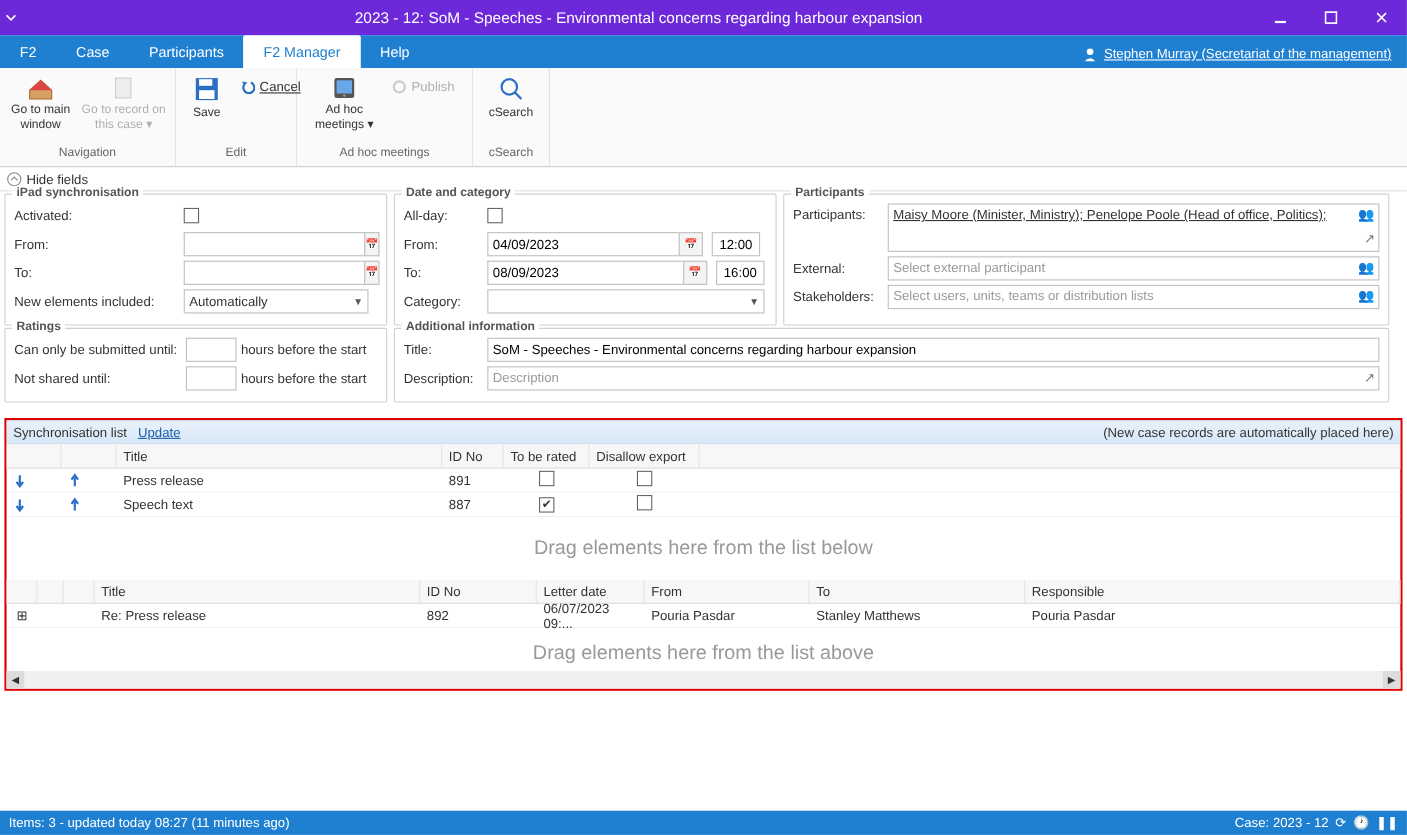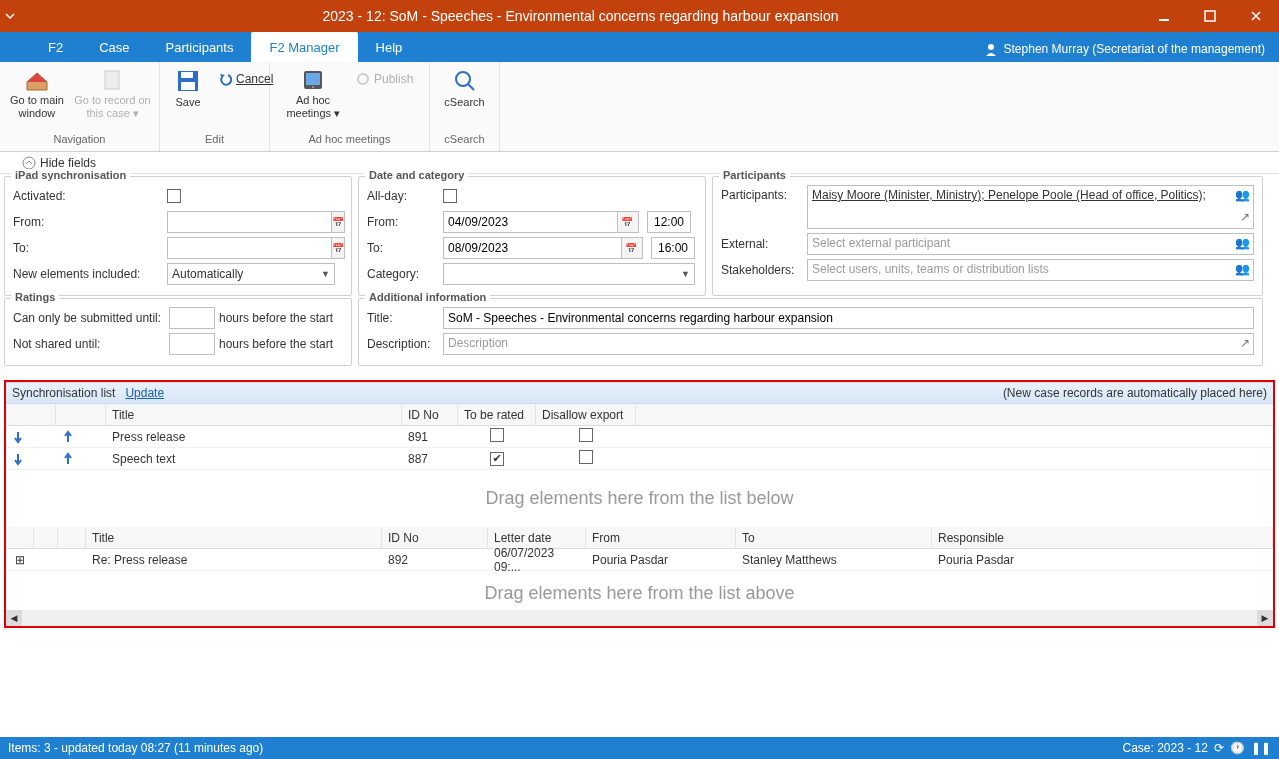--- a/index.html
+++ b/index.html
@@ -1,39 +1,39 @@
 <!DOCTYPE html>
 <html><head>
 <meta charset="utf-8">
 <style>
 * { box-sizing: border-box; margin: 0; padding: 0; font-family: "Segoe UI", Arial, sans-serif; }
 body { width: 1279px; height: 759px; background: #fff; overflow: hidden; font-size: 12px; color: #333; }
-.titlebar { background: #c2410c; color: #fff; height: 32px; display: flex; align-items: center; }
+.titlebar { background: #6d28d9; color: #fff; height: 32px; display: flex; align-items: center; }
 .titlebar .qat { width: 20px; display:flex; justify-content:center; }
 .titlebar .title { flex: 1; text-align: center; font-size: 14px; }
 .titlebar .winbtns { display: flex; }
 .titlebar .winbtn { width: 46px; height: 32px; display:flex; align-items:center; justify-content:center; cursor:pointer; }
 .titlebar svg { fill: #fff; }
 .menubar { background: #1f80d1; color:#fff; height:30px; display:flex; align-items:flex-end; }
-.menubar .tabs { display:flex; height:30px;padding-left:30px; }
+.menubar .tabs { display:flex; height:30px; }
 .menubar .tab { padding: 0 18px; height:30px; display:flex; align-items:center; font-size:13px; cursor:pointer; }
 .menubar .tab.active { background:#fff; color:#1f80d1; border-radius:2px 2px 0 0; }
 .menubar .spacer { flex:1; }
-.menubar .user { padding: 0 14px 6px 0; font-size:12px; cursor:pointer; display:flex; align-items:center; gap:6px;}
+.menubar .user { padding: 0 14px 6px 0; font-size:12px; text-decoration: underline; cursor:pointer; display:flex; align-items:center; gap:6px;}
 .ribbon { background:#fafafa; border-bottom:1px solid #d0d0d0; height:90px; display:flex; }
 .rgroup { border-right:1px solid #e3e3e3; padding:4px 8px 2px 8px; display:flex; flex-direction:column; }
 .rgroup .items { flex:1; display:flex; align-items:flex-start; gap:8px; }
 .rgroup .glabel { text-align:center; font-size:11px; color:#666; height:16px; }
 .rbtn { display:flex; flex-direction:column; align-items:center; width:60px; padding-top:2px; cursor:pointer; font-size:11px; text-align:center; line-height:1.15; }
 .rbtn.disabled { color:#b0b0b0; }
 .rbtn svg { margin-bottom:2px; }
 .rsmall { display:flex; align-items:center; gap:4px; font-size:12px; cursor:pointer; color:#333; height:22px; }
 .rsmall.disabled { color:#b0b0b0; }
 .rsmall svg { flex-shrink:0; }
-.hidefields { height:22px; border-bottom:1px solid #e0e0e0; display:flex; align-items:center; padding-left:22px; gap:4px; cursor:pointer; }
+.hidefields { height:22px; border-bottom:1px solid #e0e0e0; display:flex; align-items:center; padding-left:6px; gap:4px; cursor:pointer; }
 .panels { display:flex; gap:6px; padding:0 4px; }
 .fieldset { border:1px solid #d0d0d0; border-radius:2px; padding:6px 8px 8px 8px; margin-top:2px; position:relative; }
 .fieldset .legend { position:absolute; top:-8px; left:6px; background:#fff; padding:0 4px; font-size:11px; font-weight:600; color:#555;}
 .row { display:flex; align-items:center; height:26px; gap:4px; }
 .row label { font-size:12px; color:#333; }
 input[type=text].fld, .combo, .valfld { height:22px; border:1px solid #bfbfbf; background:#fff; font-size:12px; padding:0 4px; }
 .combo { display:flex; align-items:center; justify-content:space-between; cursor:pointer; }
 .combo .caret { font-size:9px; color:#555; }
 .chkbox { width:14px; height:14px; border:1px solid #666; background:#fff; display:inline-block; cursor:pointer; }
 .dateinput { display:flex; }

